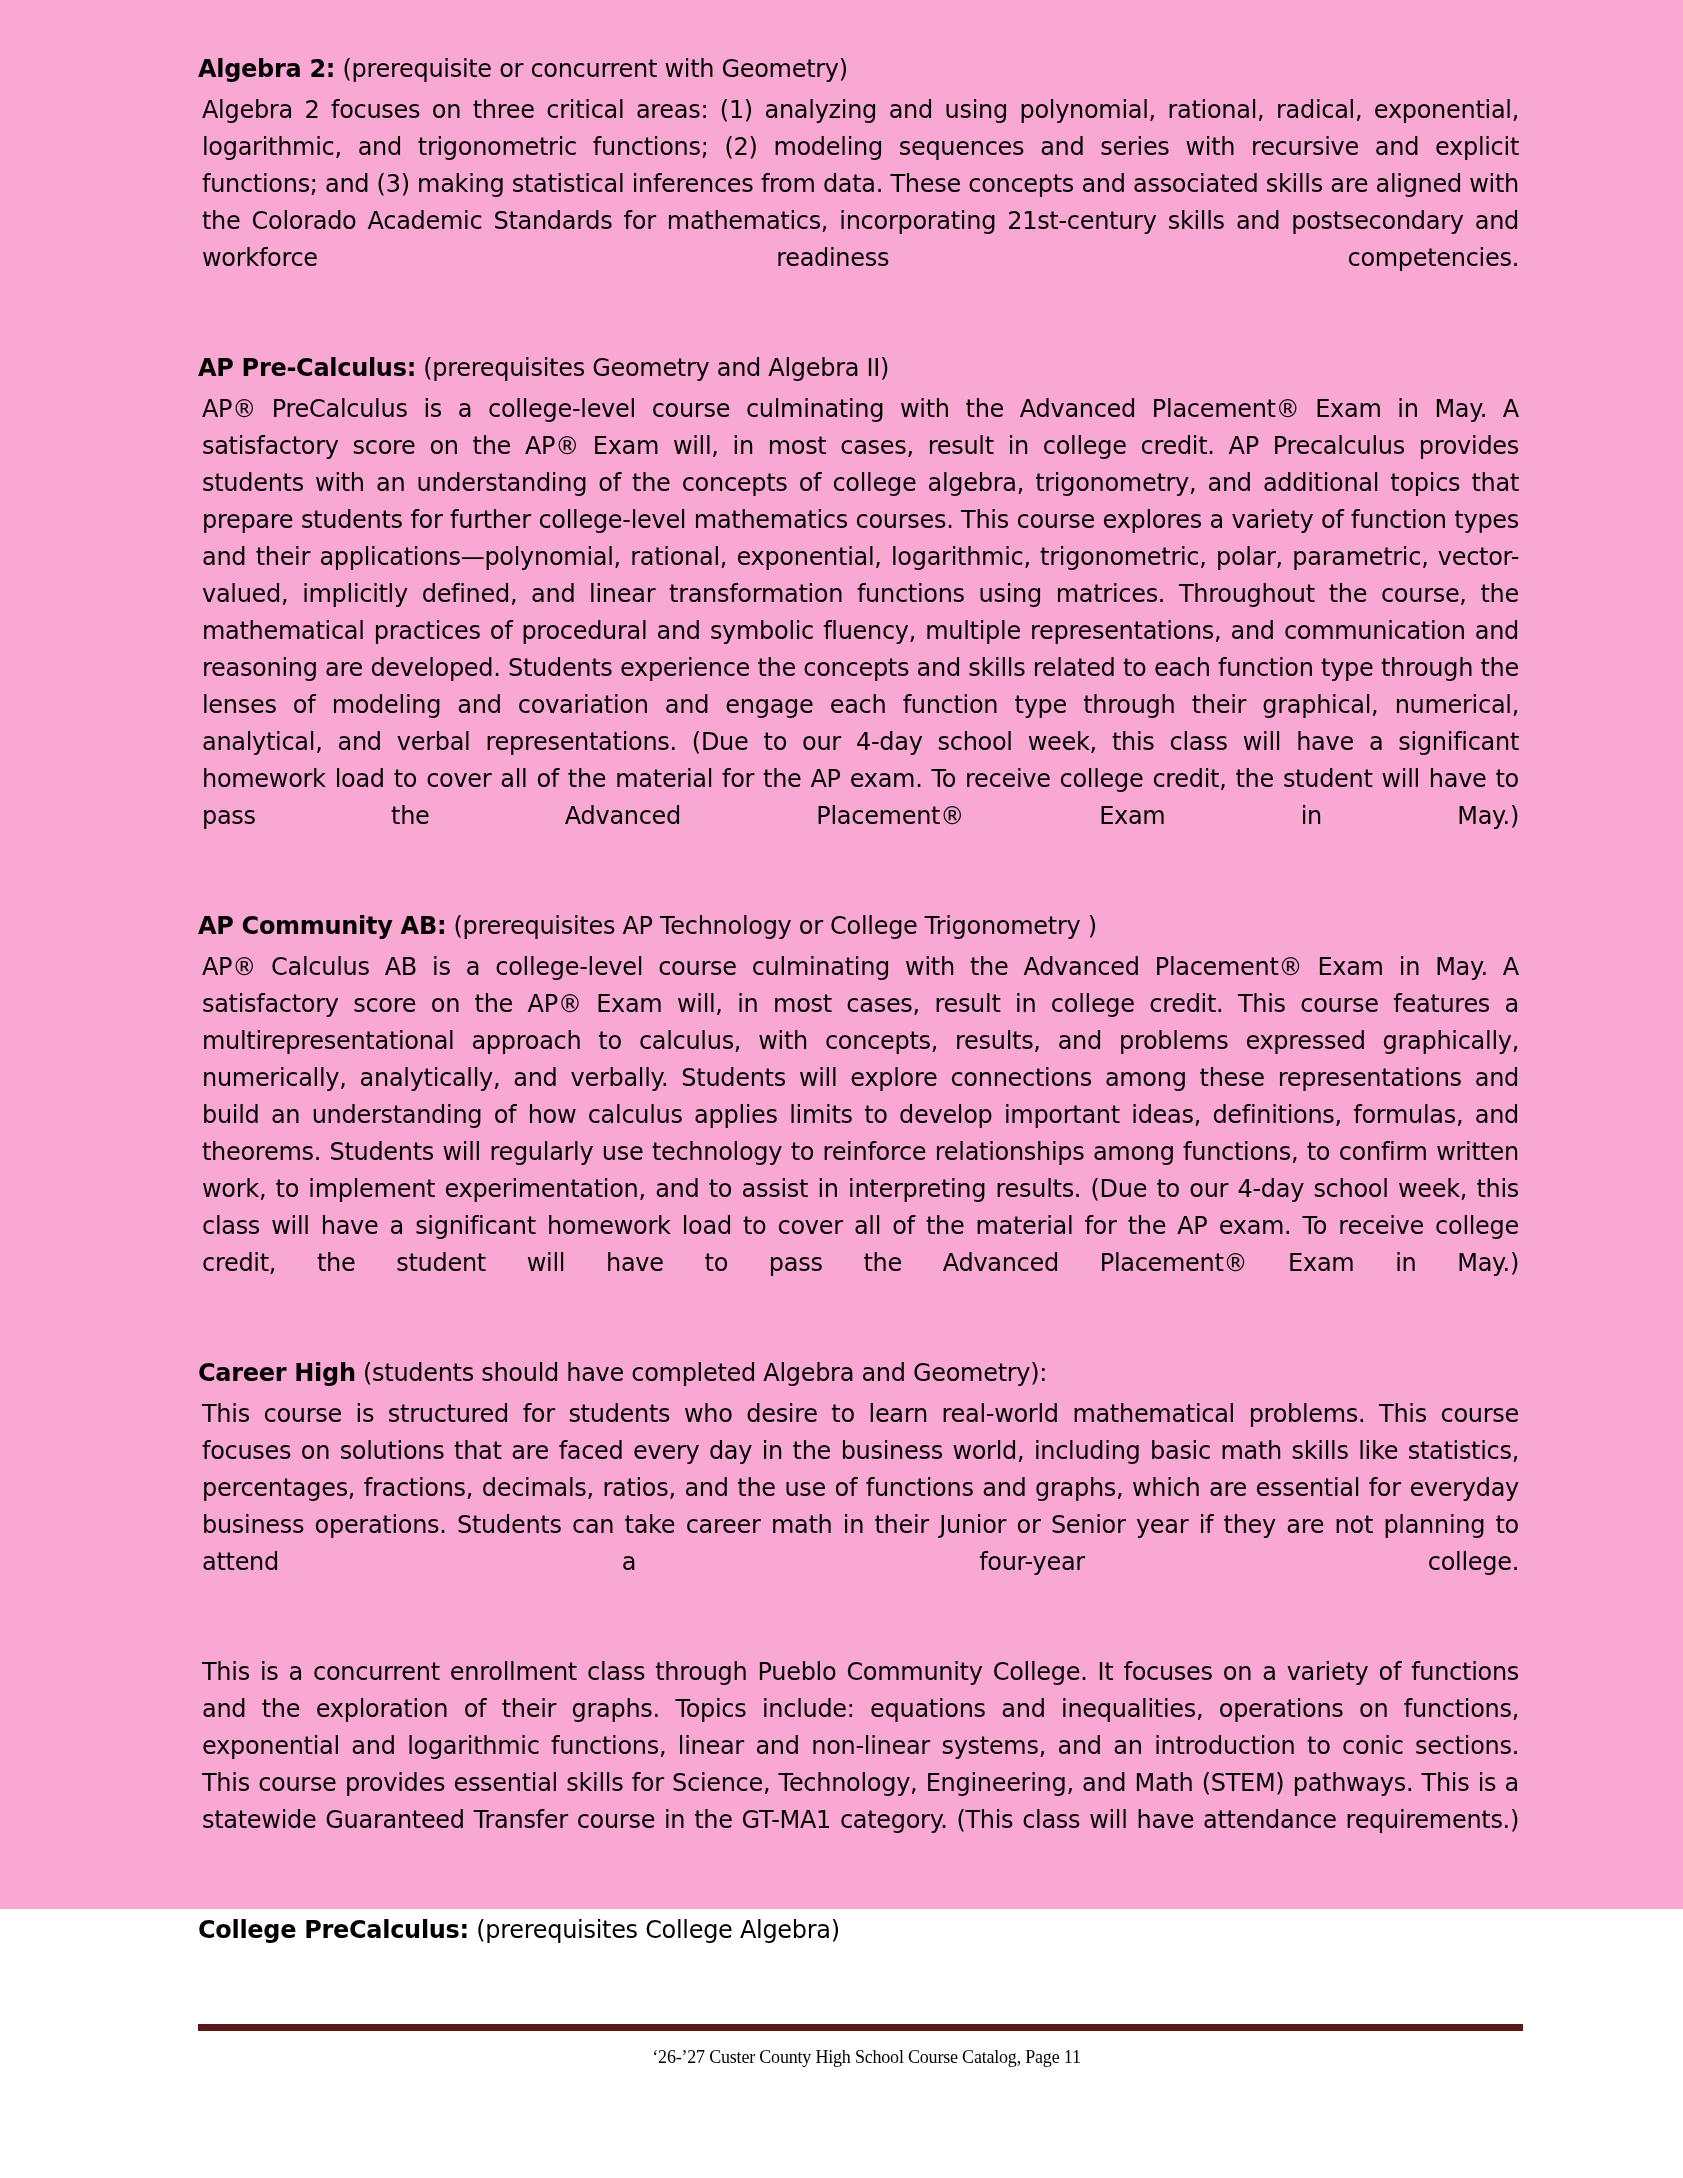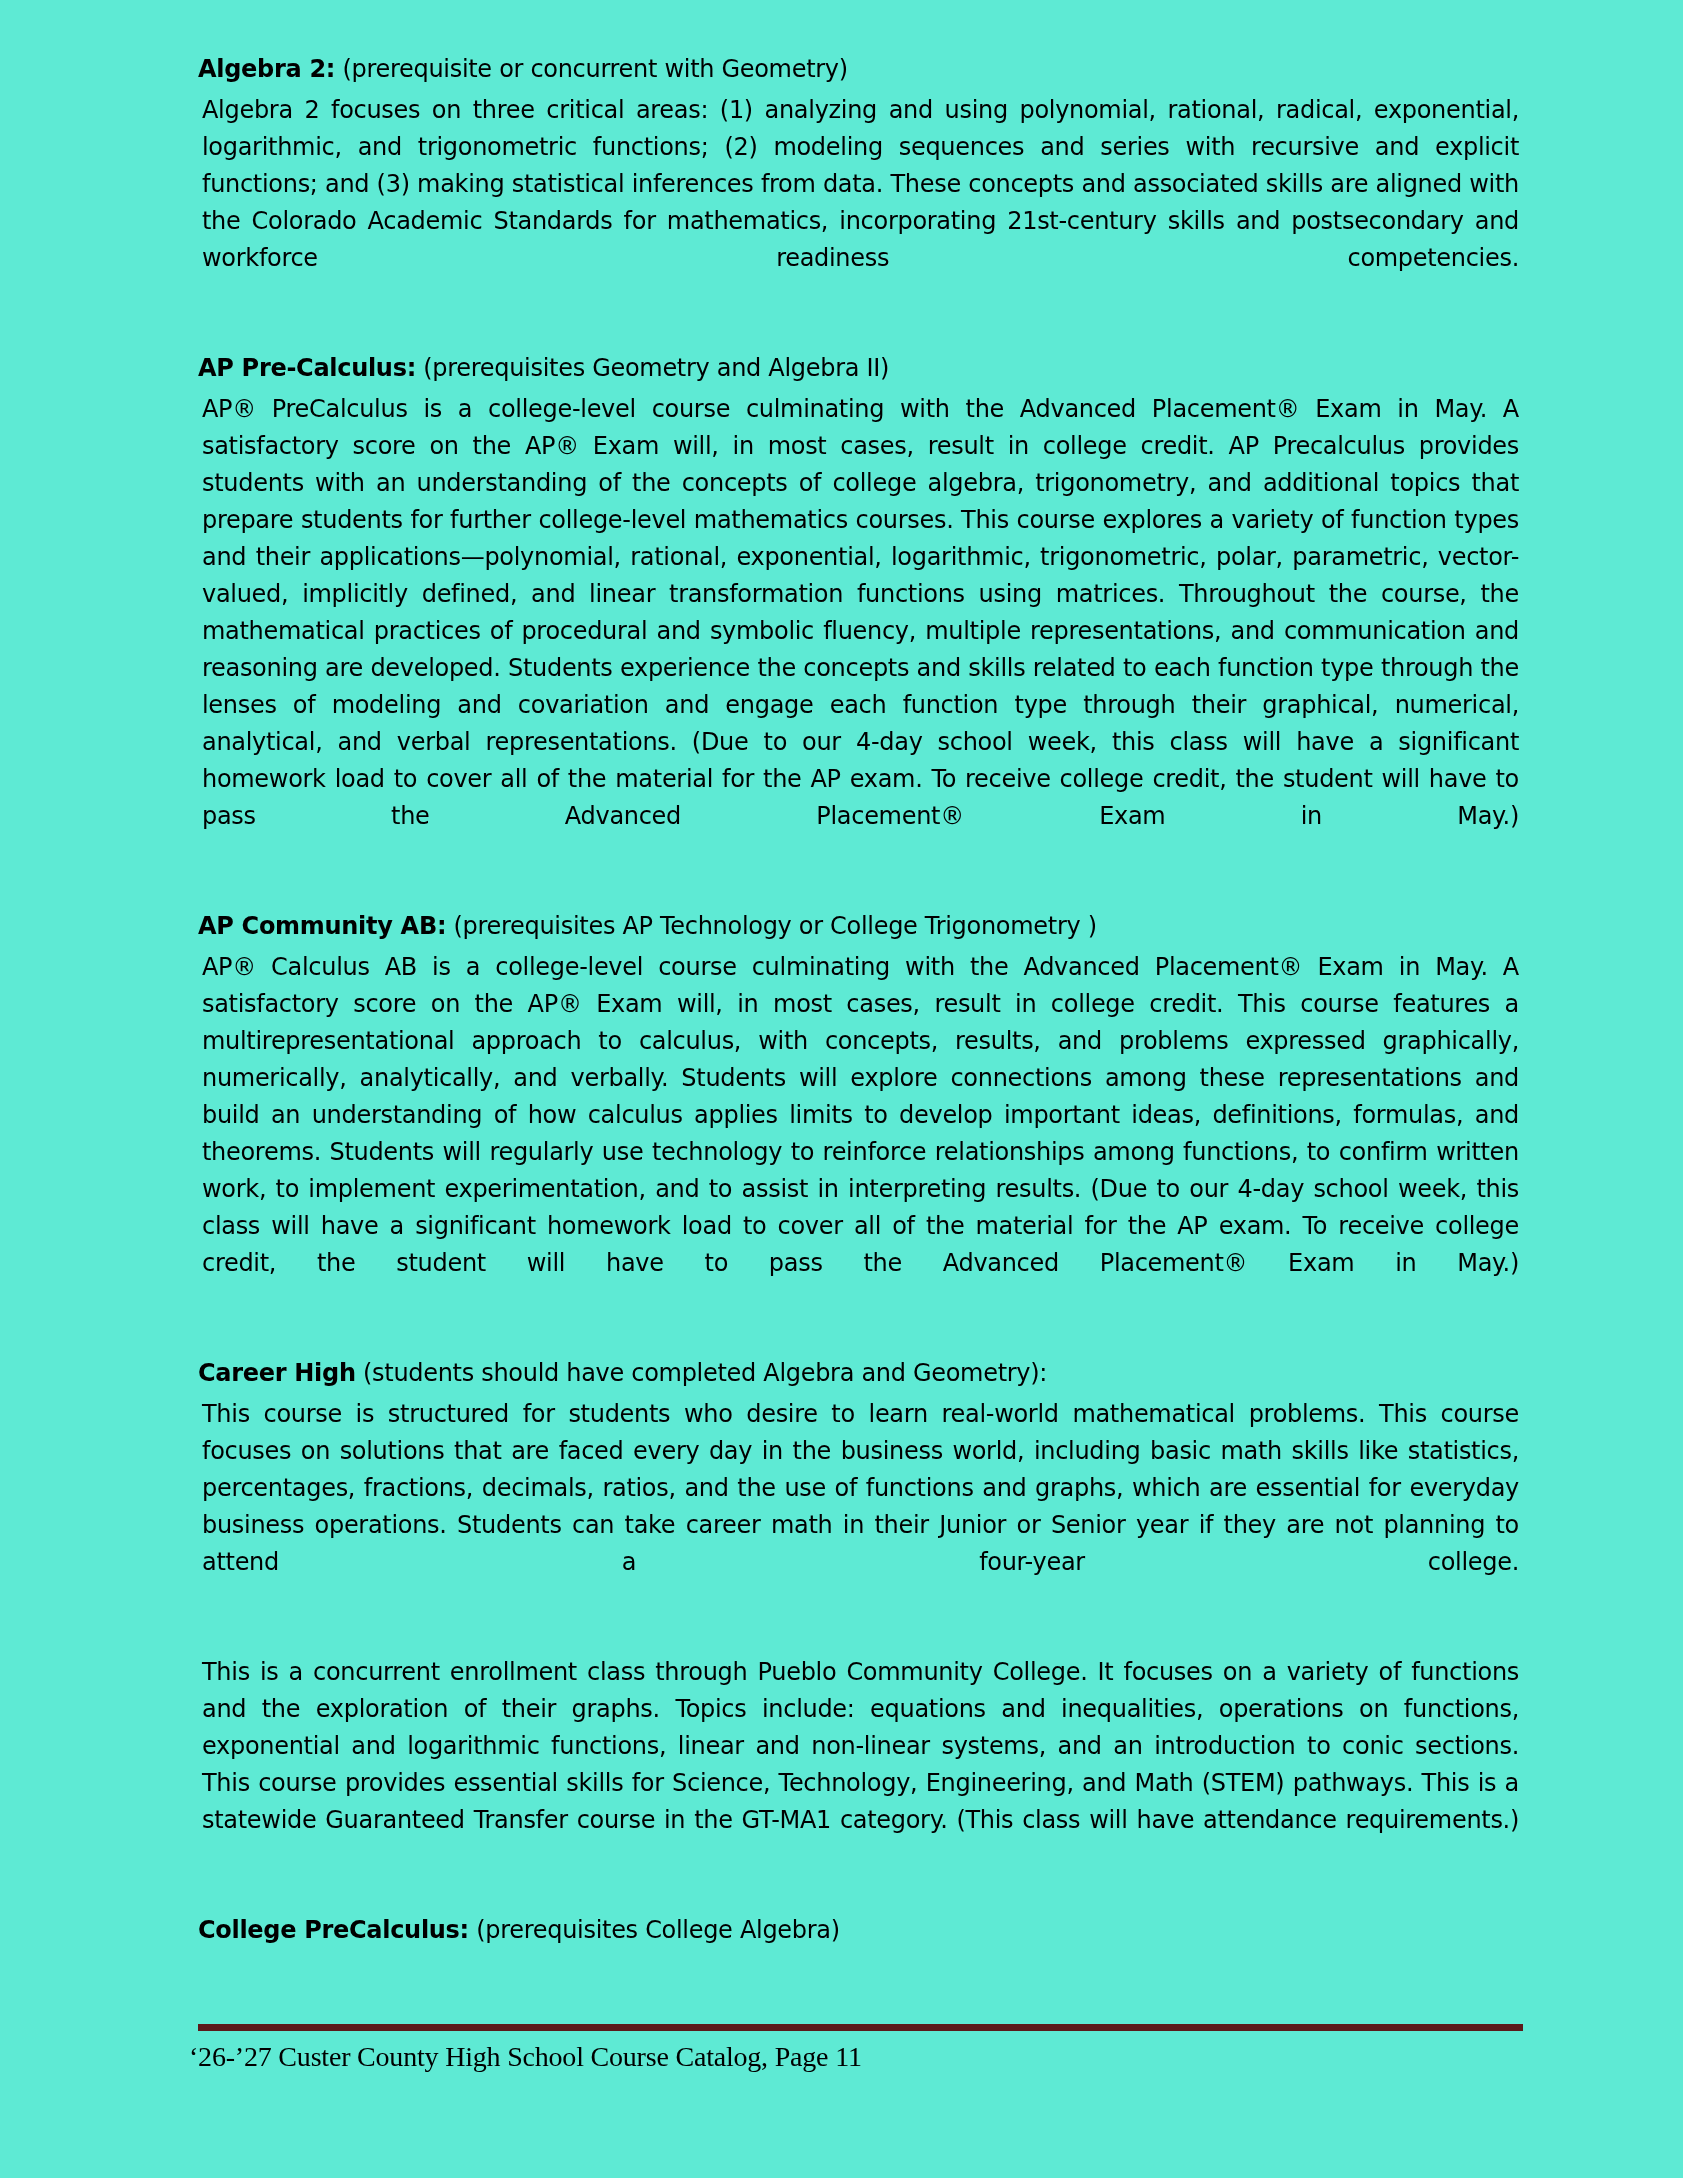--- a/index.html
+++ b/index.html
@@ -14,22 +14,22 @@
     font-family: "Liberation Sans", sans-serif;
     color: #000000;
     overflow: hidden;
   }
 
   .page {
     position: absolute;
     left: 0;
     top: 0;
     width: 1683px;
-    height: 2178px;
-    background: #5eead4;
+    height: 1909px;
+    background: #f9a8d4;
     box-sizing: border-box;
   }
 
   .content {
     position: absolute;
     left: 198px;
     top: 51px;
     width: 1325px;
   }
 
@@ -75,29 +75,29 @@
     position: absolute;
     left: 198px;
     top: 2024px;
     width: 1325px;
     height: 7px;
     background: #5b1a1a;
   }
 
   .footer-text {
     position: absolute;
-    left: 189px;
+    left: 204px;
     top: 2037px;
     width: 1325px;
     font-family: "Liberation Serif", "DejaVu Serif", serif;
-    font-size: 28px;
+    font-size: 18px;
     line-height: 40px;
     letter-spacing: -0.2px;
     color: #000000;
-    text-align: left;
+    text-align: center;
     white-space: nowrap;
   }
 </style>
 </head>
 <body>
 
 <div class="page">
 
   <div class="content">
 

